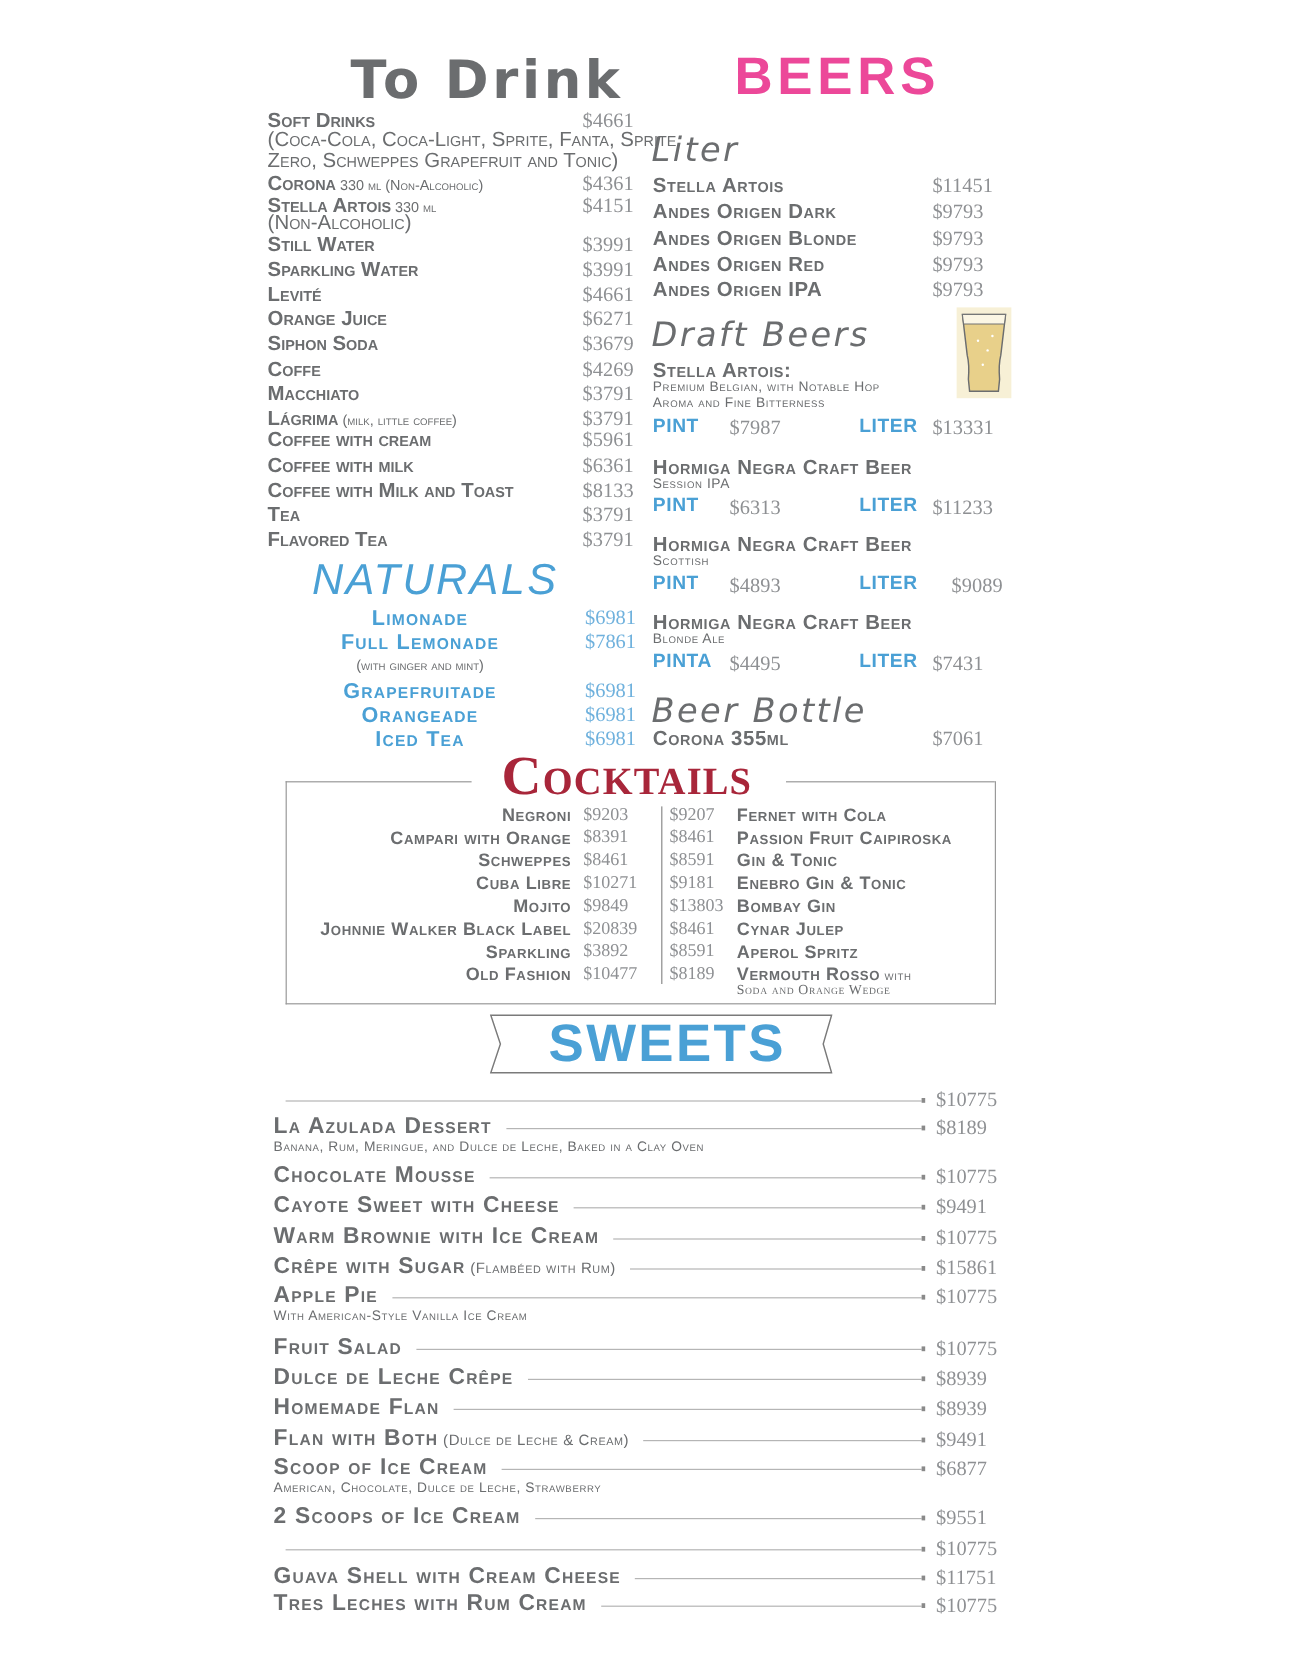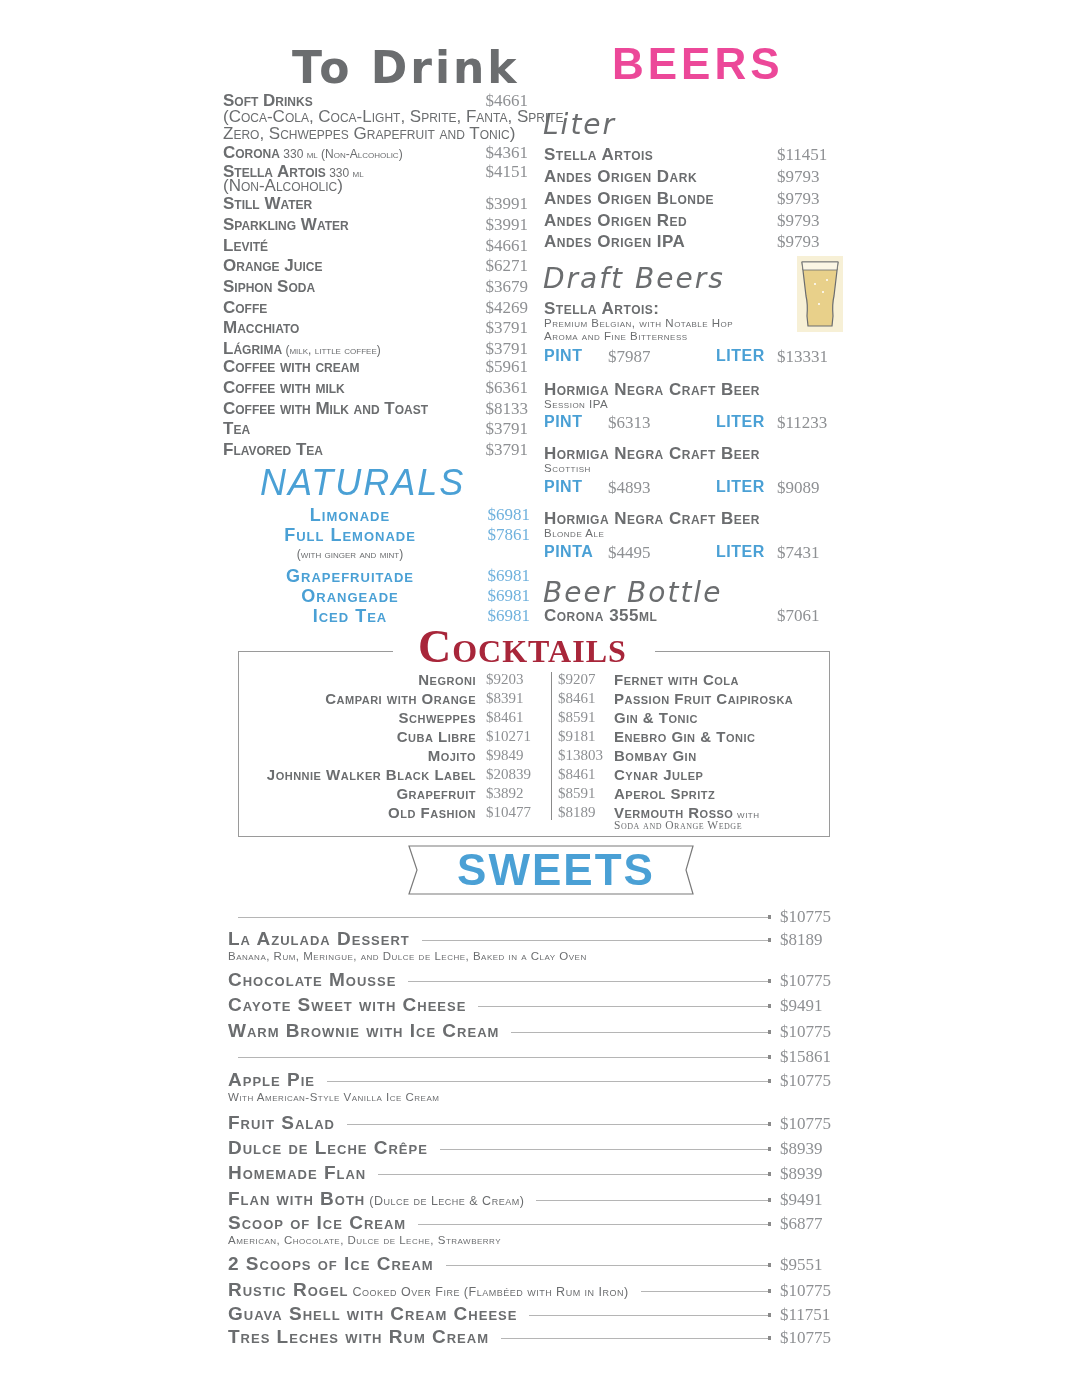--- a/index.html
+++ b/index.html
@@ -159,21 +159,21 @@
   <span class="lbl" style="left:172px">LITER</span>
   <span class="price" style="left:233px">$11233</span>
 </div>
 
 <div class="dname" style="top:444px">Hormiga Negra Craft Beer</div>
 <div class="ddesc" style="top:462px">Scottish</div>
 <div class="pl" style="left:544px; top:478px;">
   <span class="lbl">PINT</span>
   <span class="price" style="left:64px">$4893</span>
   <span class="lbl" style="left:172px">LITER</span>
-  <span class="price" style="left:233px">$9089</span>
+  <span class="price" style="left:249px">$9089</span>
 </div>
 
 <div class="dname" style="top:509px">Hormiga Negra Craft Beer</div>
 <div class="ddesc" style="top:527px">Blonde Ale</div>
 <div class="pl" style="left:544px; top:543px;">
   <span class="lbl">PINTA</span>
   <span class="price" style="left:64px">$4495</span>
   <span class="lbl" style="left:172px">LITER</span>
   <span class="price" style="left:233px">$7431</span>
 </div>
@@ -205,21 +205,21 @@
   </div>
 <div class="crow cl" style="top:746px">
     <span class="nm">Mojito</span>
     <span class="price">$9849</span>
   </div>
 <div class="crow cl" style="top:765px">
     <span class="nm">Johnnie Walker Black Label</span>
     <span class="price">$20839</span>
   </div>
 <div class="crow cl" style="top:784px">
-    <span class="nm">Grapefruit</span>
+    <span class="nm">Sparkling</span>
     <span class="price">$3892</span>
   </div>
 <div class="crow cl" style="top:803px">
     <span class="nm">Old Fashion</span>
     <span class="price">$10477</span>
   </div>
 
 <div class="crow cr" style="top:670px">
     <span class="price">$9207</span>
     <span class="nm">Fernet with Cola</span>
@@ -283,20 +283,21 @@
     <span class="dot"></span>
     <span class="price">$9491</span>
   </div>
 <div class="srow" style="top:1020px">
     <span class="nm">Warm Brownie with Ice Cream</span>
     <span class="leader"></span>
     <span class="dot"></span>
     <span class="price">$10775</span>
   </div>
 <div class="srow" style="top:1045px">
+    <span class="nm"><span>Crêpe with Sugar</span><span class="sub"> (Flambéed with Rum)</span></span>
     <span class="leader"></span>
     <span class="dot"></span>
     <span class="price">$15861</span>
   </div>
 <div class="srow" style="top:1069px">
     <span class="nm">Apple Pie</span>
     <span class="leader"></span>
     <span class="dot"></span>
     <span class="price">$10775</span>
   </div>
@@ -332,21 +333,20 @@
     <span class="price">$6877</span>
   </div>
 <div class="snote" style="top:1234px">American, Chocolate, Dulce de Leche, Strawberry</div>
 <div class="srow" style="top:1253px">
     <span class="nm">2 Scoops of Ice Cream</span>
     <span class="leader"></span>
     <span class="dot"></span>
     <span class="price">$9551</span>
   </div>
 <div class="srow" style="top:1279px">
-    <span class="nm"><span>Rustic Rogel</span><span class="sub"> Cooked Over Fire (Flambéed with Rum in Iron)</span></span>
     <span class="leader"></span>
     <span class="dot"></span>
     <span class="price">$10775</span>
   </div>
 <div class="srow" style="top:1303px">
     <span class="nm">Guava Shell with Cream Cheese</span>
     <span class="leader"></span>
     <span class="dot"></span>
     <span class="price">$11751</span>
   </div>

